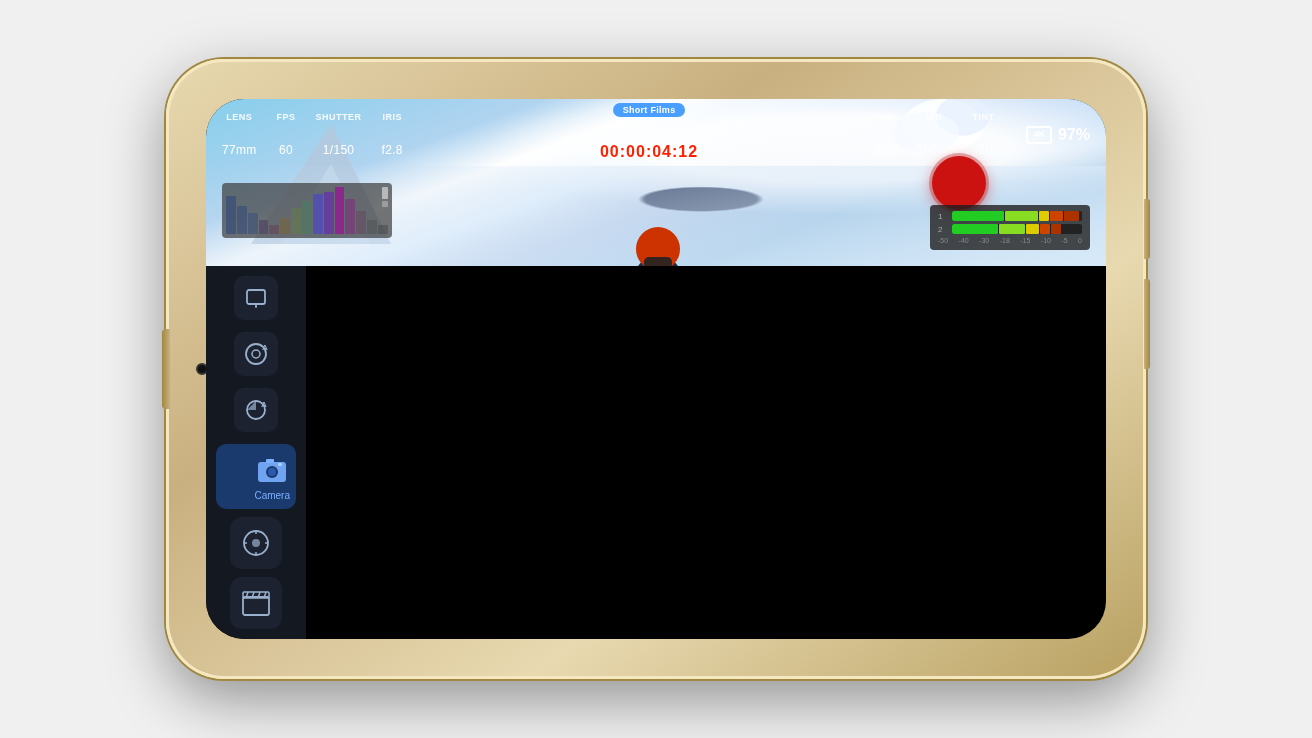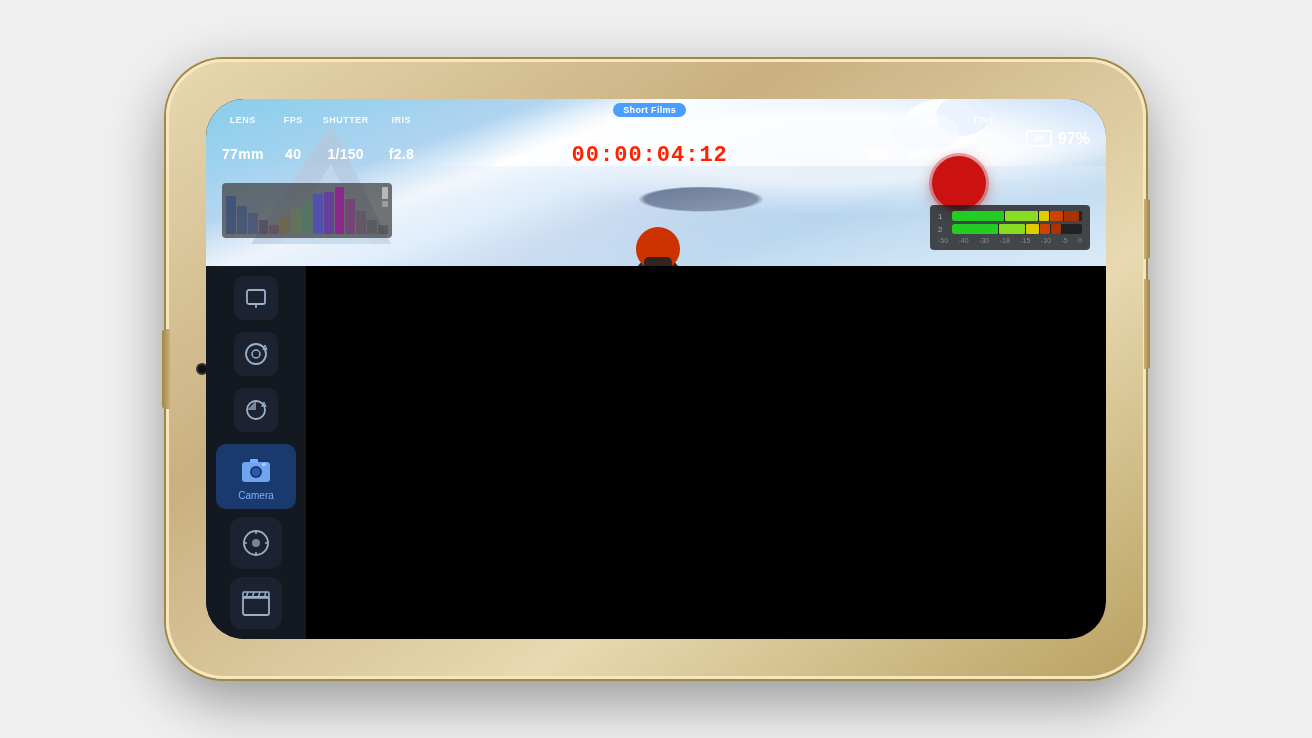--- a/index.html
+++ b/index.html
@@ -164,22 +164,22 @@
       color: #ffffff;
       font-size: 9px;
       font-weight: 600;
       letter-spacing: 0.5px;
       text-transform: uppercase;
       opacity: 0.9;
     }
 
     .hud-value {
       color: #ffffff;
-      font-size: 14px;
-      font-weight: 700;
+      font-size: 12px;
+      font-weight: 400;
       letter-spacing: 0.3px;
       line-height: 1.2;
       margin-top: 21px;
     }
 
     
     .timecode-container {
       display: flex;
       flex-direction: column;
       align-items: center;
@@ -194,23 +194,23 @@
       font-size: 9px;
       font-weight: 700;
       padding: 2px 10px;
       border-radius: 10px;
       letter-spacing: 0.3px;
       margin-bottom: 2px;
     }
 
     .timecode {
       color: #ff2200;
-      font-size: 22px;
+      font-size: 16px;
       font-weight: 700;
-      font-family: Liberation Mono, monospace;
+      font-family: Liberation Sans, sans-serif;
       letter-spacing: 1px;
     }
 
     
     .badge-4k {
       border: 2px solid white;
       color: white;
       font-size: 9px;
       font-weight: 800;
       padding: 1px 5px;
@@ -314,21 +314,21 @@
       display: flex;
       flex-direction: column;
       align-items: center;
       padding: 10px 0;
       gap: 4px;
     }
 
     .sidebar-icon-group {
       display: flex;
       flex-direction: column;
-      align-items: center;
+      align-items: flex-end;
       padding: 8px 6px;
       cursor: pointer;
       border-radius: 10px;
       width: 80px;
     }
 
     .sidebar-icon-group.active {
       background: #1a3a6e;
     }
 
@@ -456,21 +456,21 @@
 
       <div class="hud-overlay">
 
         <div class="top-hud">
           <div class="hud-group">
             <span class="hud-label">LENS</span>
             <span class="hud-value">77mm</span>
           </div>
           <div class="hud-group">
             <span class="hud-label">FPS</span>
-            <span class="hud-value">40</span>
+            <span class="hud-value">60</span>
           </div>
           <div class="hud-group">
             <span class="hud-label">SHUTTER</span>
             <span class="hud-value">1/150</span>
           </div>
           <div class="hud-group">
             <span class="hud-label">IRIS</span>
             <span class="hud-value">f2.8</span>
           </div>
 

